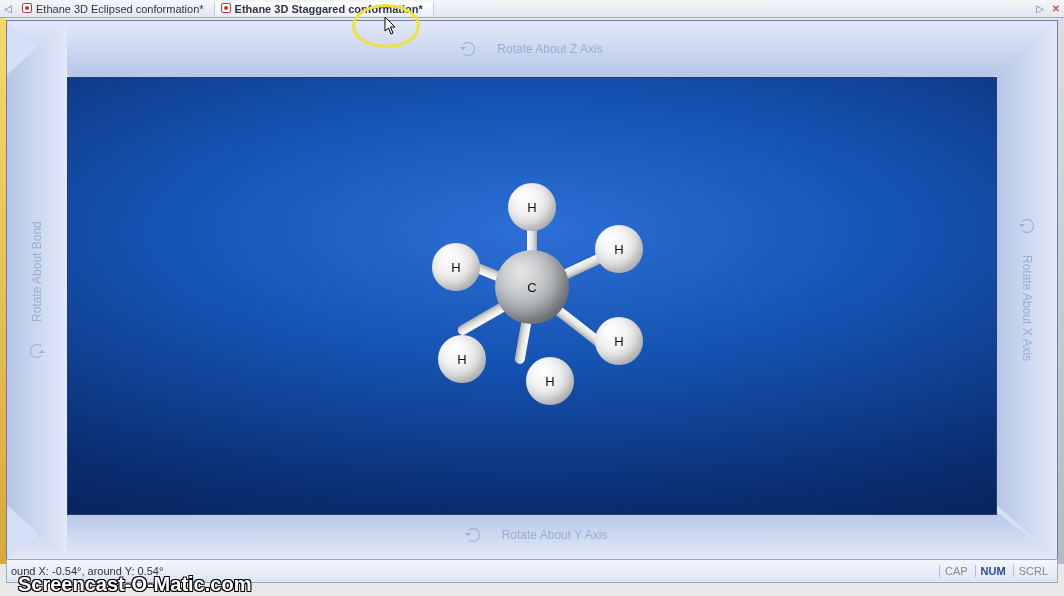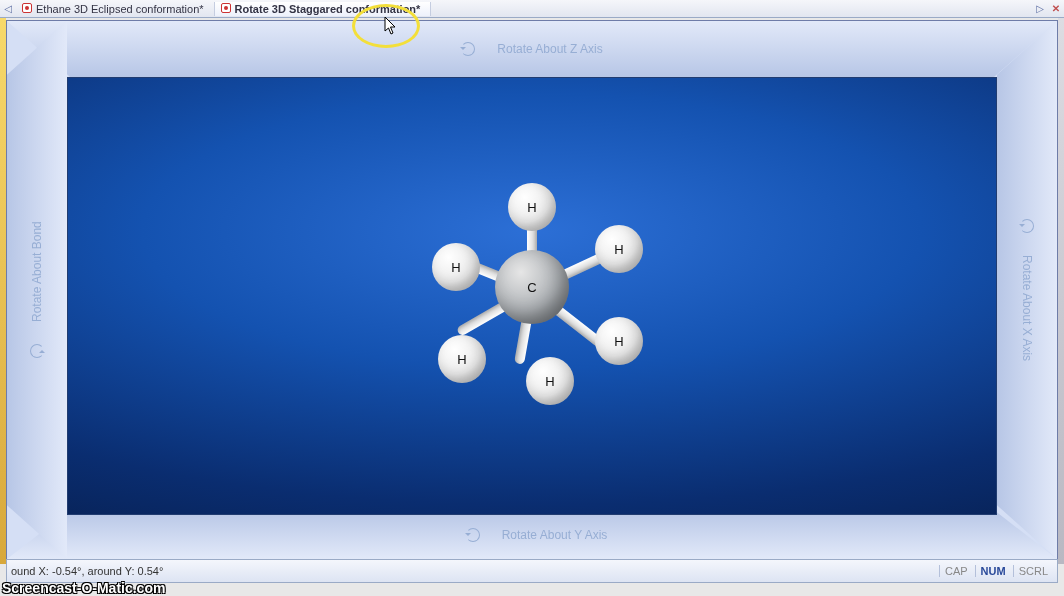--- a/index.html
+++ b/index.html
@@ -149,26 +149,26 @@
   .status-seg {
     padding: 0 5px;
     border-left: 1px solid #b4c0da;
     color: #888;
   }
   .status-seg.on { color: #2a4a9a; font-weight: 700; }
   .watermark {
     position: absolute;
     bottom: 0; left: 0;
     font-family: Arial, sans-serif;
-    font-size: 14px;
+    font-size: 20px;
     font-weight: bold;
     color: #fff;
     text-shadow:
       -1px -1px 0 #000, 1px -1px 0 #000, -1px 1px 0 #000, 1px 1px 0 #000;
-    padding: 0 2px;
+    padding: 0 18px;
   }
   .highlight-ring {
     position: absolute;
     top: 4px; left: 352px;
     width: 68px; height: 44px;
     border: 3px solid #f3df3a;
     border-radius: 50%;
     pointer-events: none;
     z-index: 50;
   }
@@ -207,21 +207,21 @@
 <div class="tab-bar">
   <div class="tab-nav-left">◁</div>
 
   <div class="tab">
     <span class="tab-icon"></span>
     <span>Ethane 3D Eclipsed conformation*</span>
   </div>
 
   <div class="tab active">
     <span class="tab-icon"></span>
-    <span>Rotate 3D Staggared conformation*</span>
+    <span>Ethane 3D Staggared conformation*</span>
   </div>
 
   <div class="tab-nav-right">▷</div>
   <div class="tab-close">✕</div>
 </div>
 
 <div class="viewport-container">
 
   <div class="face-top">
     <span class="rot-icon"></span>

